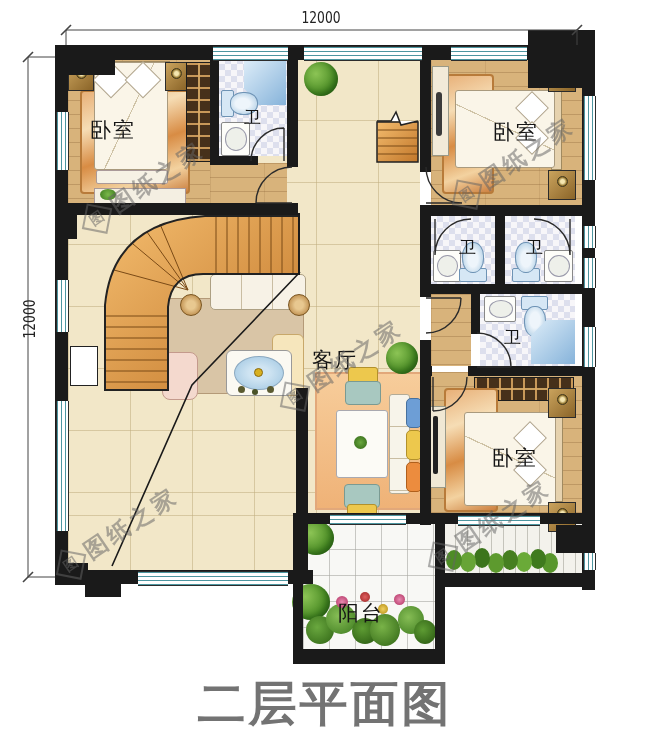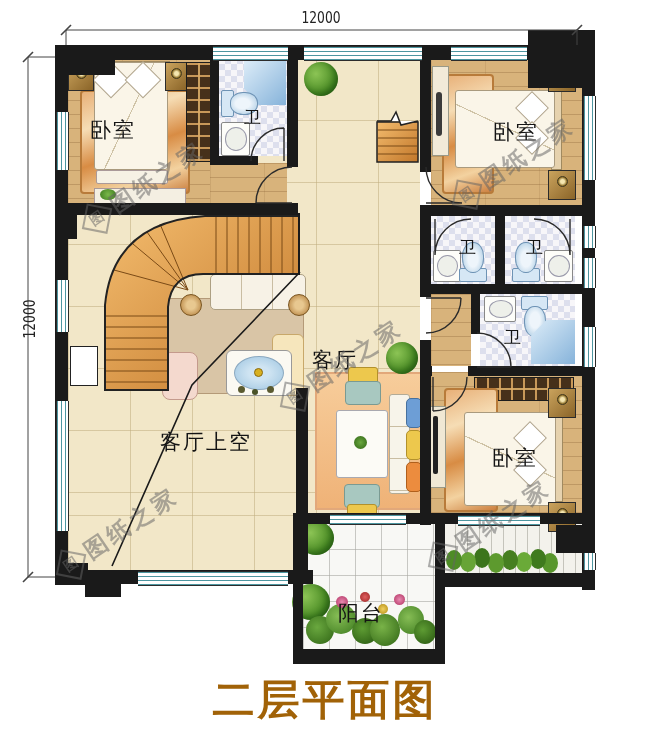--- a/index.html
+++ b/index.html
@@ -33,21 +33,21 @@
   .sink i{position:absolute;left:12%;top:14%;width:74%;height:66%;background:#eef0ea;border:1px solid #99a;border-radius:50%}
   .shower{position:absolute;background:linear-gradient(135deg,#dcecf8,#86b3da);outline:1.3px solid #56799c}
   .plant{position:absolute;border-radius:50%;background:radial-gradient(circle at 35% 35%,#8cc455,#4e8f27 60%,#2f6414);box-shadow:inset -3px -3px 6px rgba(0,50,0,.4)}
   
   .label{position:absolute;color:#141414;font-weight:500;letter-spacing:2px;white-space:nowrap;font-size:21px}
   .label.small{font-size:17px;letter-spacing:0}
   .wm{position:absolute;display:flex;align-items:center;gap:6px;color:rgba(100,100,100,.52);font-size:23px;font-weight:600;letter-spacing:4px;transform:rotate(-34deg);transform-origin:left center;white-space:nowrap}
   .wm .dia{flex:0 0 auto;width:22px;height:22px;border:2.5px solid rgba(100,100,100,.52);transform:rotate(45deg);display:flex;align-items:center;justify-content:center}
   .wm .dia span{transform:rotate(-45deg);font-size:14px;letter-spacing:0}
   .dim{position:absolute;color:#222;font-size:15px;transform:scaleX(.82);text-align:center}
-  #title{position:absolute;left:50%;transform:translateX(-50%);top:672px;font-size:42px;font-weight:600;letter-spacing:3px;color:#a16207;white-space:nowrap}
+  #title{position:absolute;left:50%;transform:translateX(-50%);top:672px;font-size:48px;font-weight:600;letter-spacing:3px;color:#737373;white-space:nowrap}
   svg{position:absolute;left:0;top:0;pointer-events:none}
 </style>
 </head>
 <body>
 
 <div id="root">
 
   <div class="f-tile" style="left:68px;top:58px;width:352px;height:457px"></div>
   <div class="f-tile" style="left:68px;top:515px;width:225px;height:55px"></div>
   <div class="f-wood" style="left:68px;top:58px;width:142px;height:147px"></div>
@@ -298,21 +298,20 @@
     </g>
   </svg>
 
   <div class="label" style="left:90px;top:116px">卧室</div>
   <div class="label small" style="left:244px;top:106px">卫</div>
   <div class="label" style="left:493px;top:118px">卧室</div>
   <div class="label small" style="left:459px;top:236px">卫</div>
   <div class="label small" style="left:526px;top:236px">卫</div>
   <div class="label small" style="left:504px;top:326px">卫</div>
   <div class="label" style="left:312px;top:346px">客厅</div>
-  <div class="label" style="left:160px;top:428px">客厅上空</div>
   <div class="label" style="left:492px;top:444px">卧室</div>
   <div class="label" style="left:338px;top:599px">阳台</div>
 
   <div class="wm" style="left:86px;top:210px">
       <span class="dia">
         <span>图</span>
       </span>
       <span>图纸之家</span>
     </div>
   <div class="wm" style="left:456px;top:186px">

